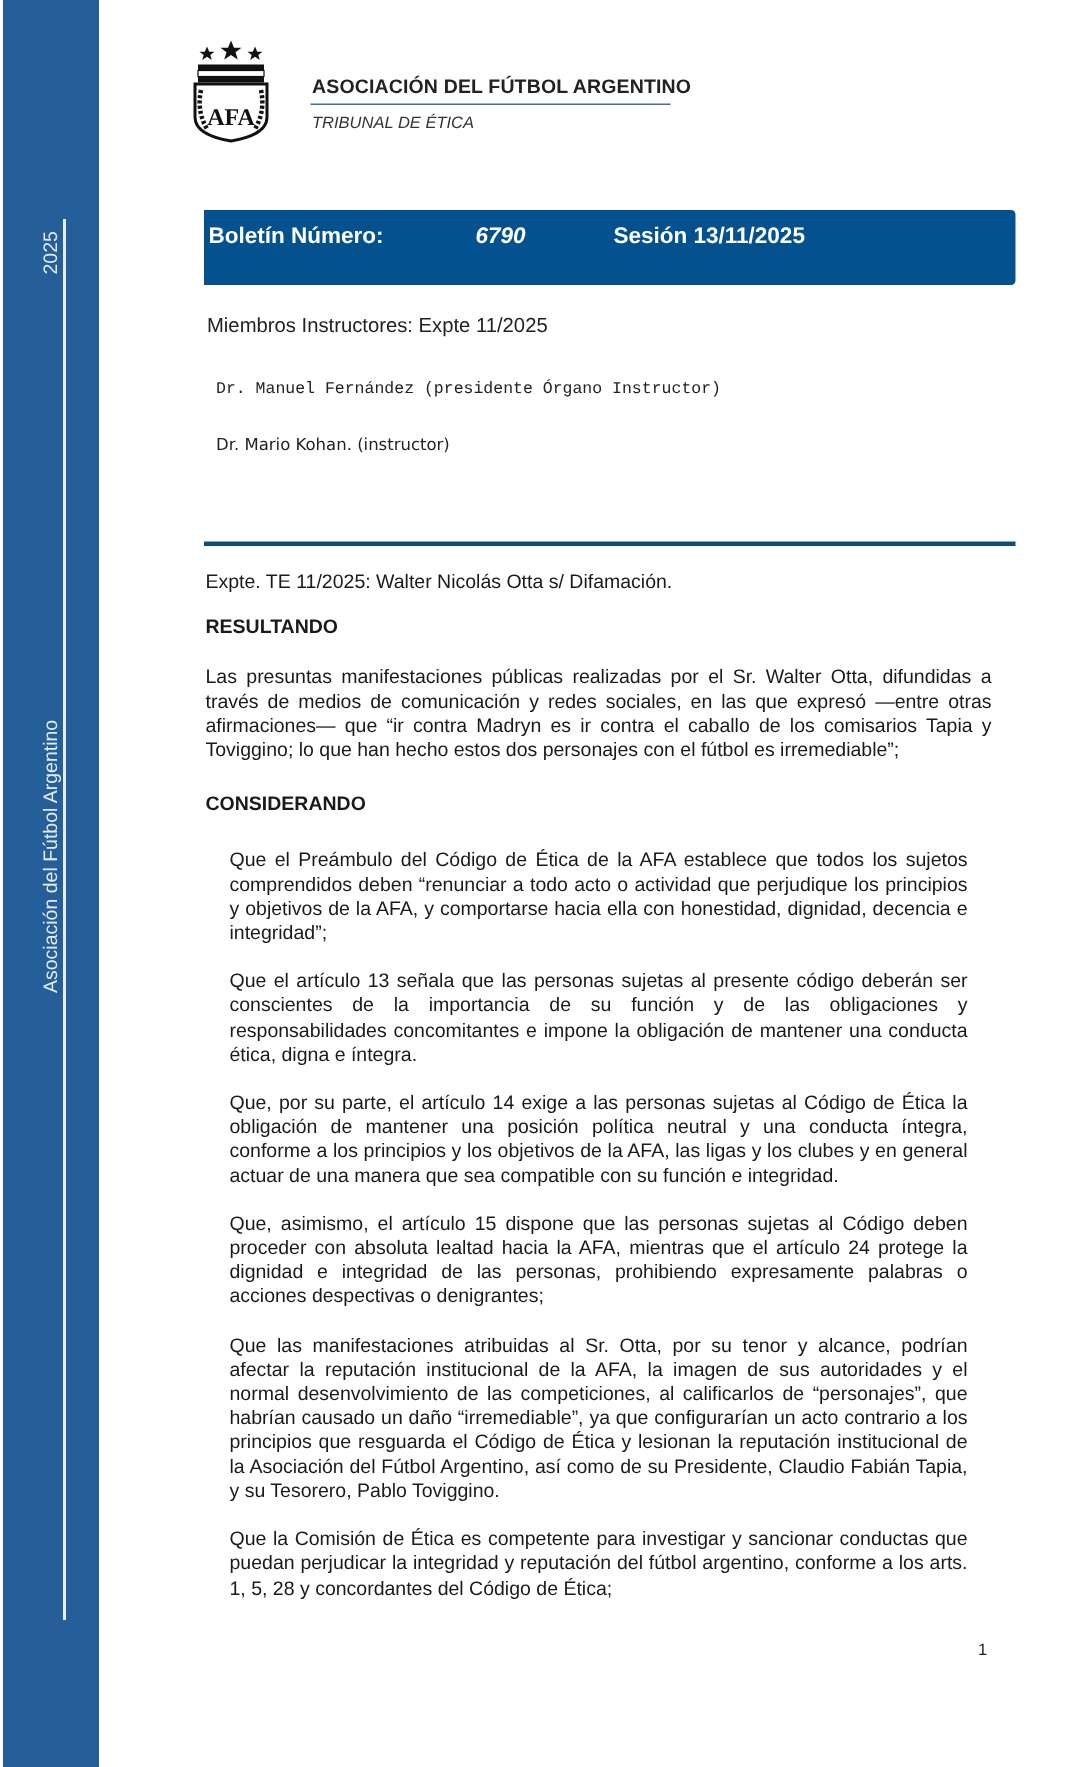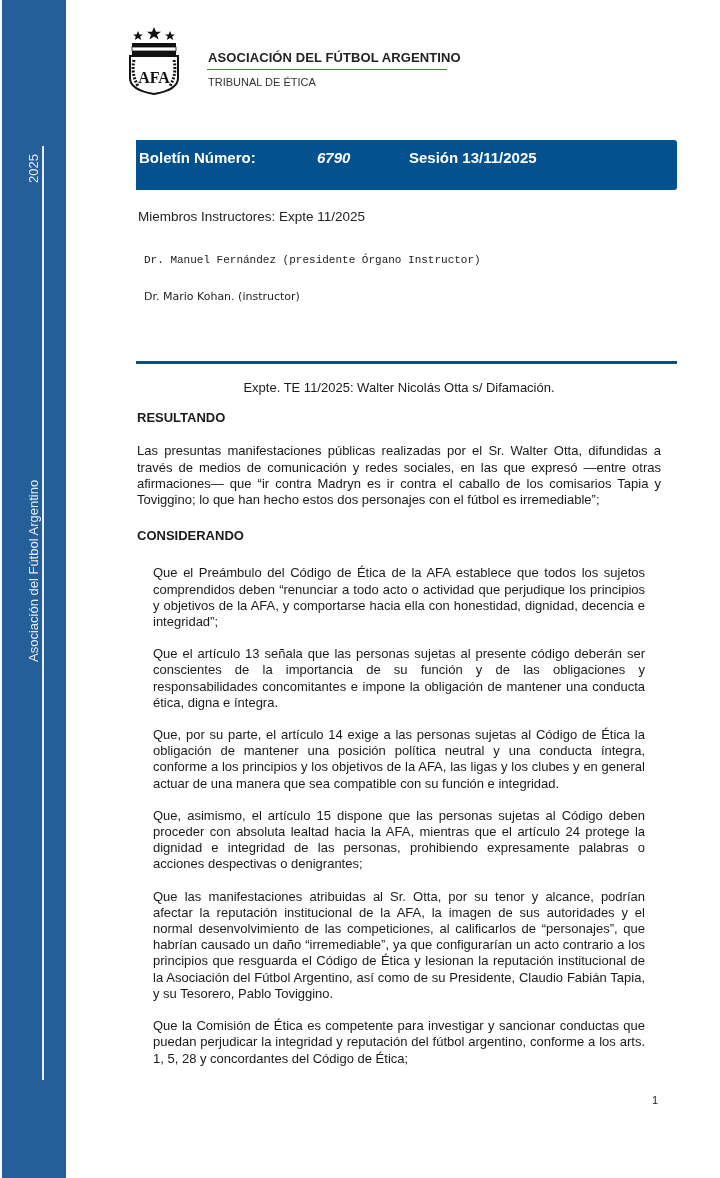--- a/index.html
+++ b/index.html
@@ -28,21 +28,21 @@
     position: absolute; left: 124px; top: 24px; width: 60px; height: 74px;
   }
   .org-name {
     position: absolute; left: 208px; top: 50px; font-size: 13px; font-weight: bold;
     color: #222; letter-spacing: 0.1px;
   }
   .org-rule {
     position: absolute; left: 207px; top: 69px; width: 240px; height: 1px; background: #3f6f9f;
   }
   .org-sub {
-    position: absolute; left: 208px; top: 76px; font-size: 11px; color: #333;
+    position: absolute; left: 208px; top: 76px; font-size: 11px; font-style: italic; color: #333;
   }
 
   .band {
     position: absolute; left: 136px; top: 140px; width: 541px; height: 50px;
     background: #03528f; border-radius: 0 3px 3px 0; color: #fff; font-weight: bold; font-size: 15px;
   }
   .band span { position: absolute; top: 9px; }
   .band-label { left: 3px; }
   .band-number { left: 181px; font-style: italic; }
   .band-session { left: 273px; }
@@ -59,21 +59,21 @@
   .member-2 { top: 290px; }
 
   .divider {
     position: absolute; left: 136px; top: 361px; width: 541px; height: 3px; background: #0e4d80;
   }
 
   .content {
     position: absolute; left: 137px; top: 380px; width: 524px;
     font-size: 13px; line-height: 16.2px; color: #1a1a1a;
   }
-  .expte { margin: 0 0 14px 0; text-align: center; }
+  .expte { margin: 0 0 14px 0; }
   .heading { font-weight: bold; margin: 0 0 17px 0; }
   .para { margin: 0; text-align: justify; }
   .para-block { margin-bottom: 20px; }
   .considerando-list .para { margin: 16px; }
 
   .page-number {
     position: absolute; left: 652px; top: 1094px; font-size: 11px; color: #222;
   }
 </style>
 </head>

